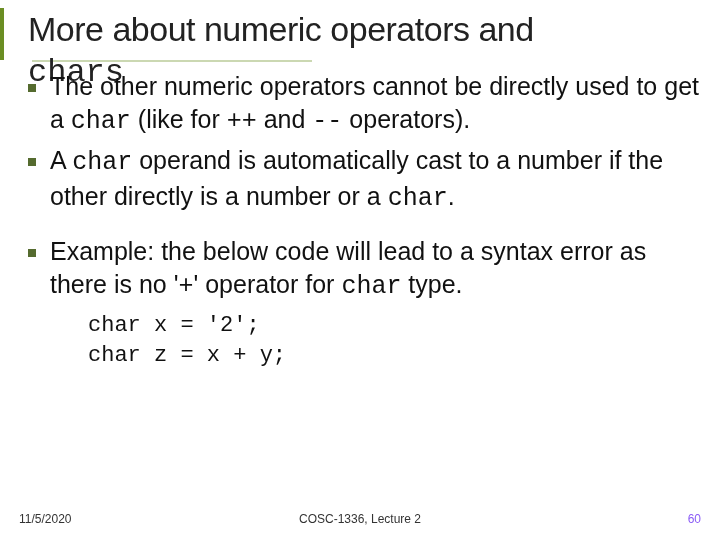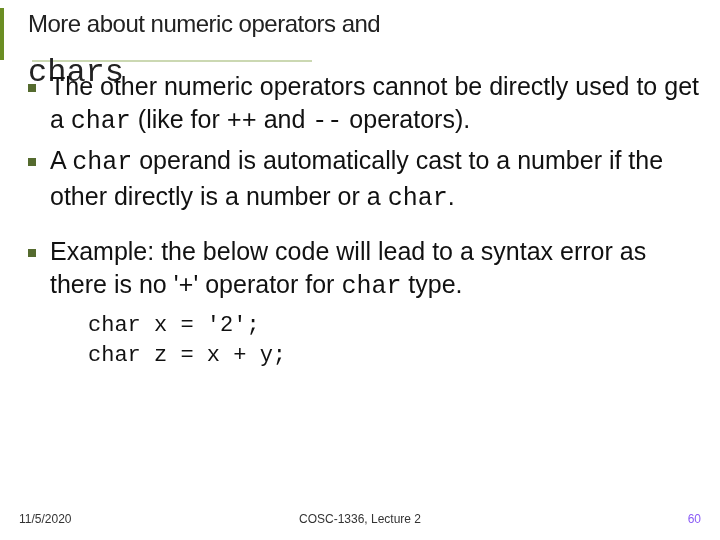--- a/index.html
+++ b/index.html
@@ -32,21 +32,21 @@
   .title-underline {
     position: absolute;
     left: 4px;
     top: 60px;
     width: 280px;
     height: 2px;
     background: #6b8e23;
     opacity: 0.35;
   }
   h1 {
-    font-size: 24px;
+    font-size: 34px;
     font-weight: normal;
     color: #222;
     line-height: 1.15;
     margin-bottom: 6px;
     letter-spacing: -0.5px;
   }
   .overlap {
     position: absolute;
     top: 54px;
     left: 28px;

